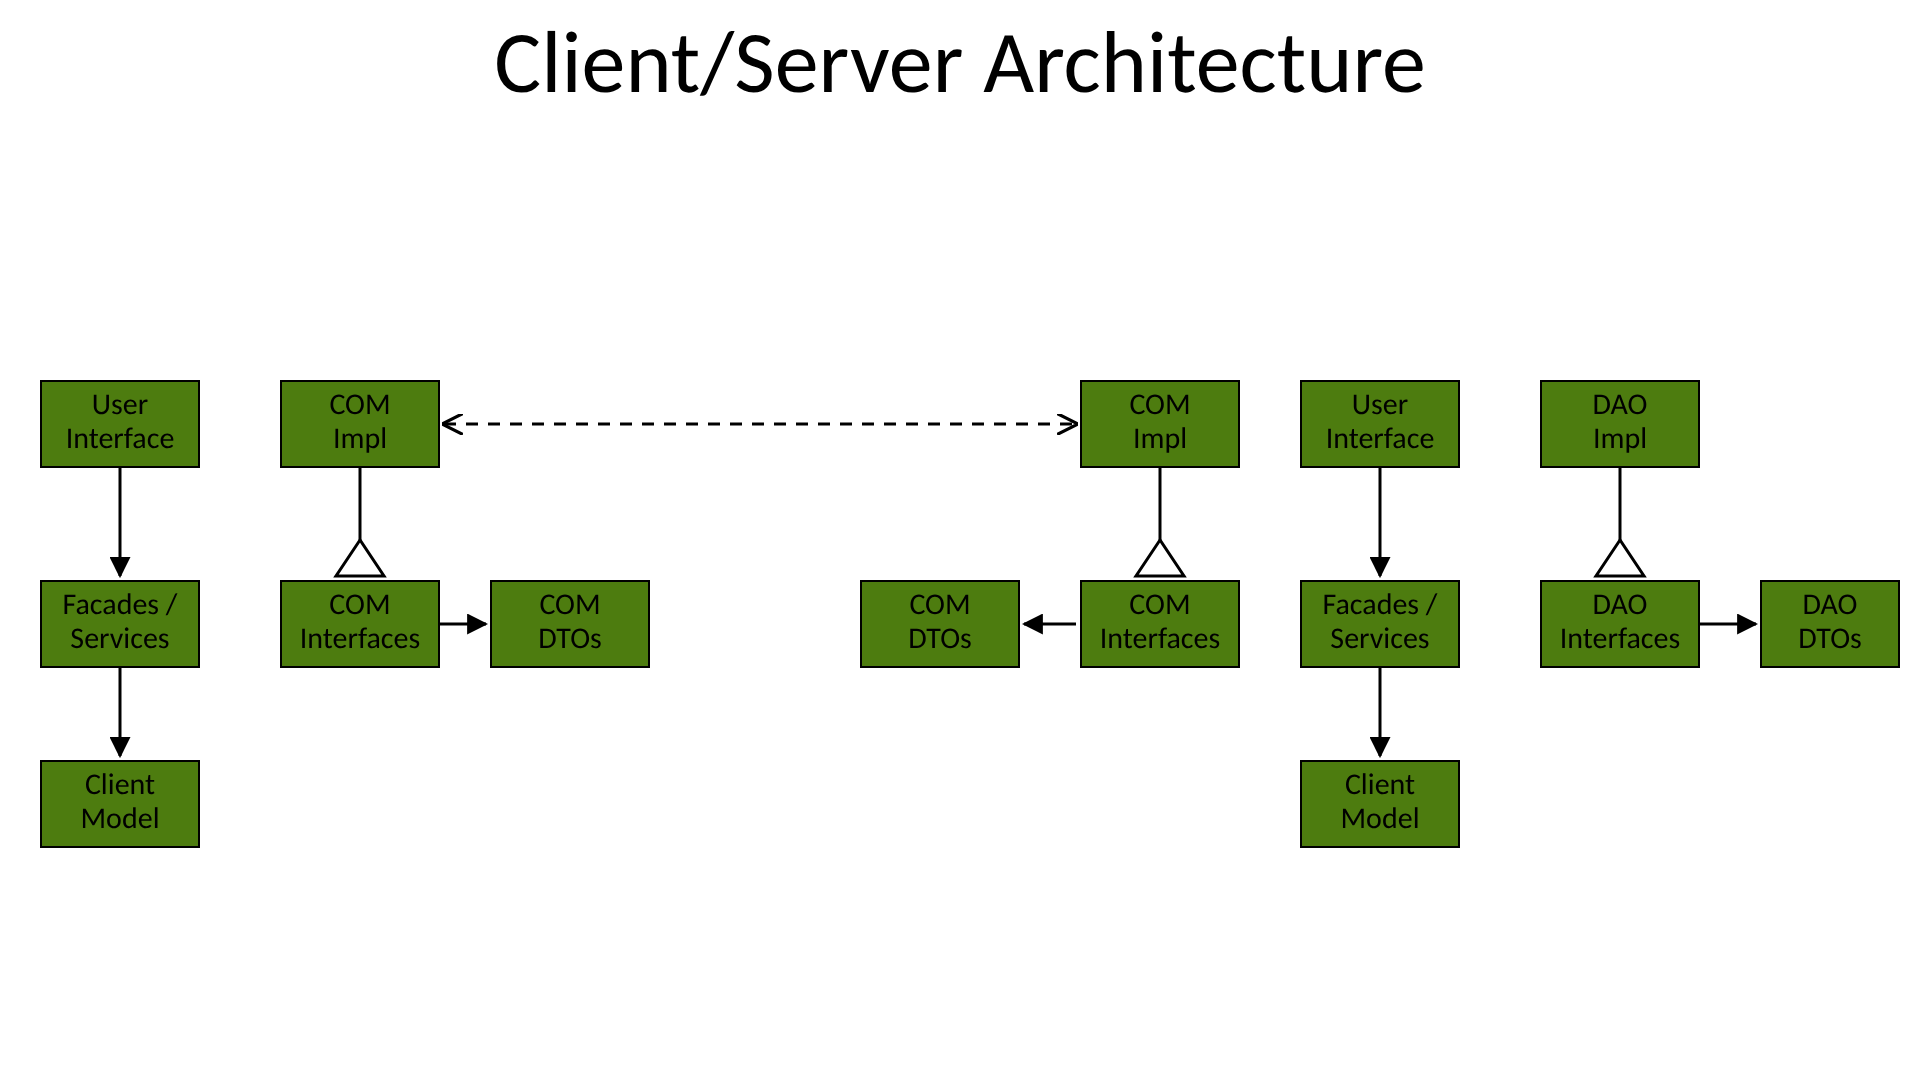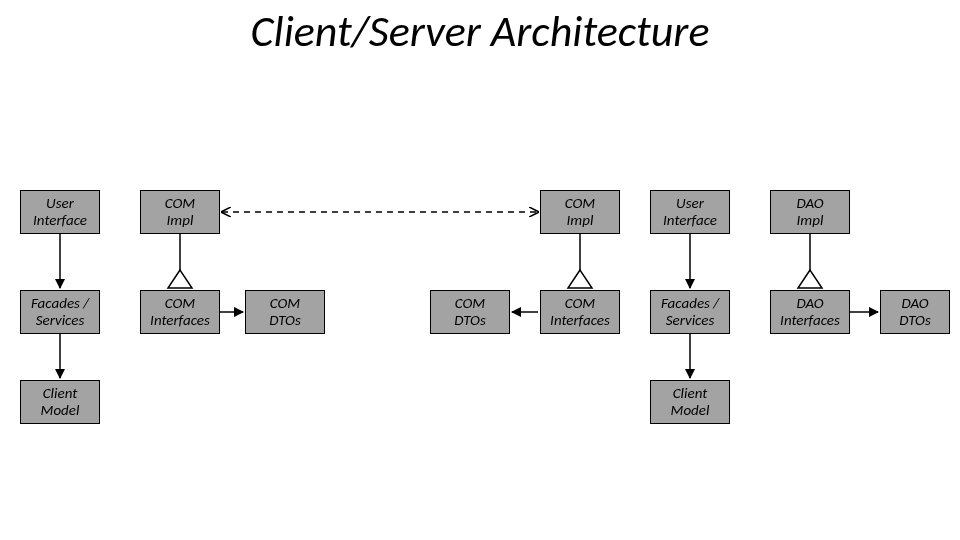--- a/index.html
+++ b/index.html
@@ -8,35 +8,34 @@
     width: 960px;
     height: 540px;
     background: #fff;
     font-family: Calibri, Arial, sans-serif;
     color: #000;
   }
   .stage {
     position: relative;
     width: 960px;
     height: 540px;
-    font-style: italic;
   }
   .title {
     position: absolute;
     top: 4px;
     left: 0;
     width: 960px;
     text-align: center;
     font-size: 44px;
     font-weight: 400;
   }
   .box {
     position: absolute;
     border: 1.5px solid #000;
-    background: #a3a3a3;
+    background: #4d7c0f;
     display: flex;
     align-items: center;
     justify-content: center;
     text-align: center;
     font-size: 15px;
     line-height: 1.15;
     padding: 2px 4px;
     box-sizing: border-box;
   }
   svg.overlay {

